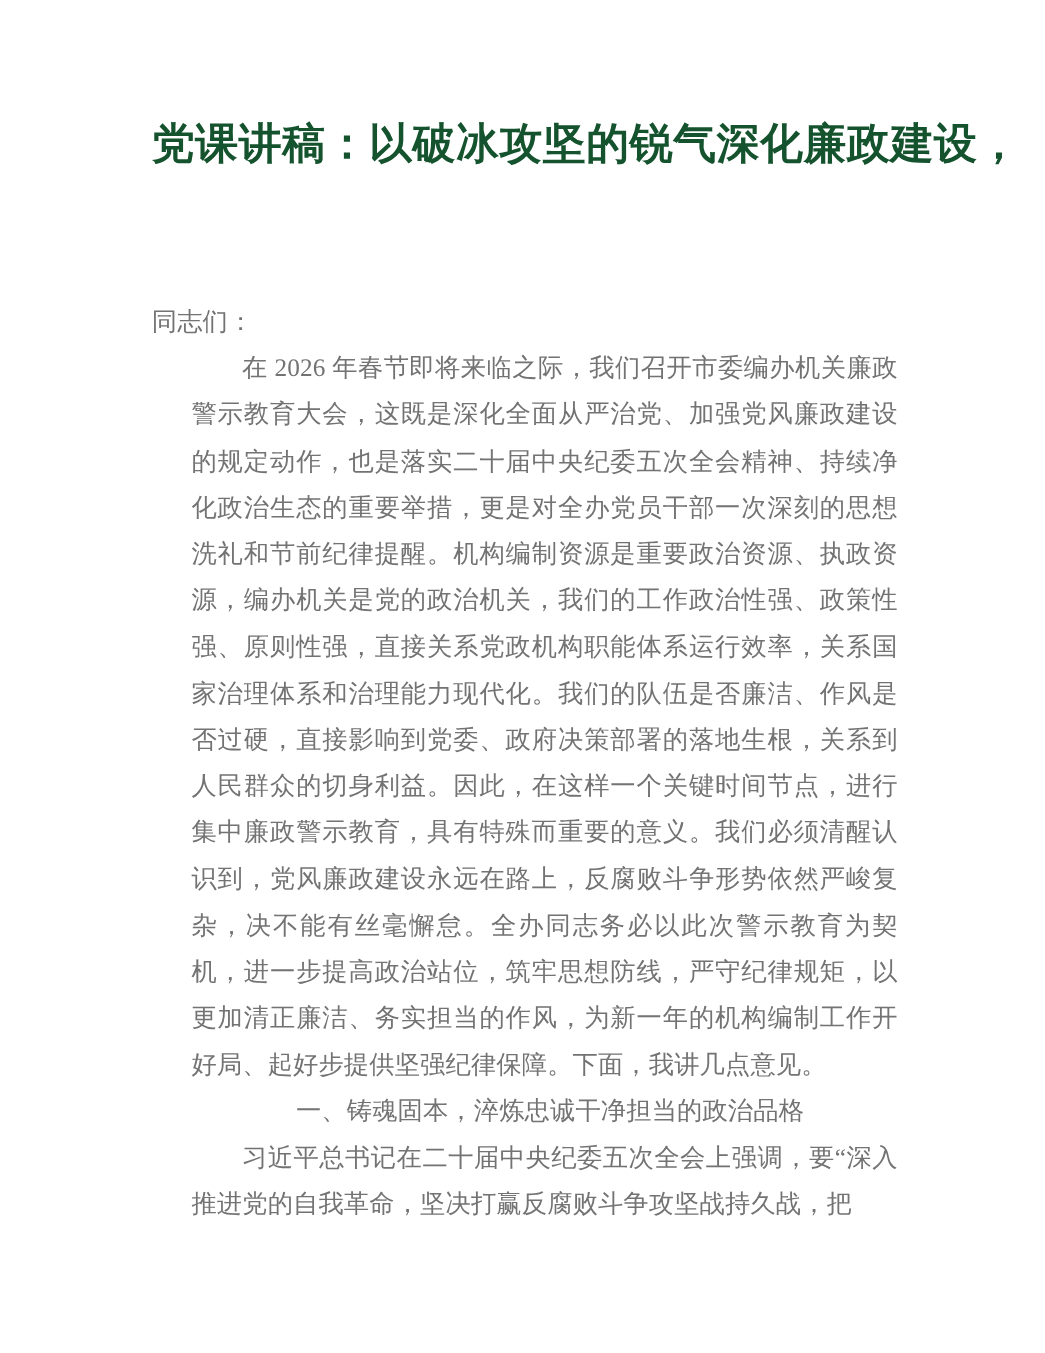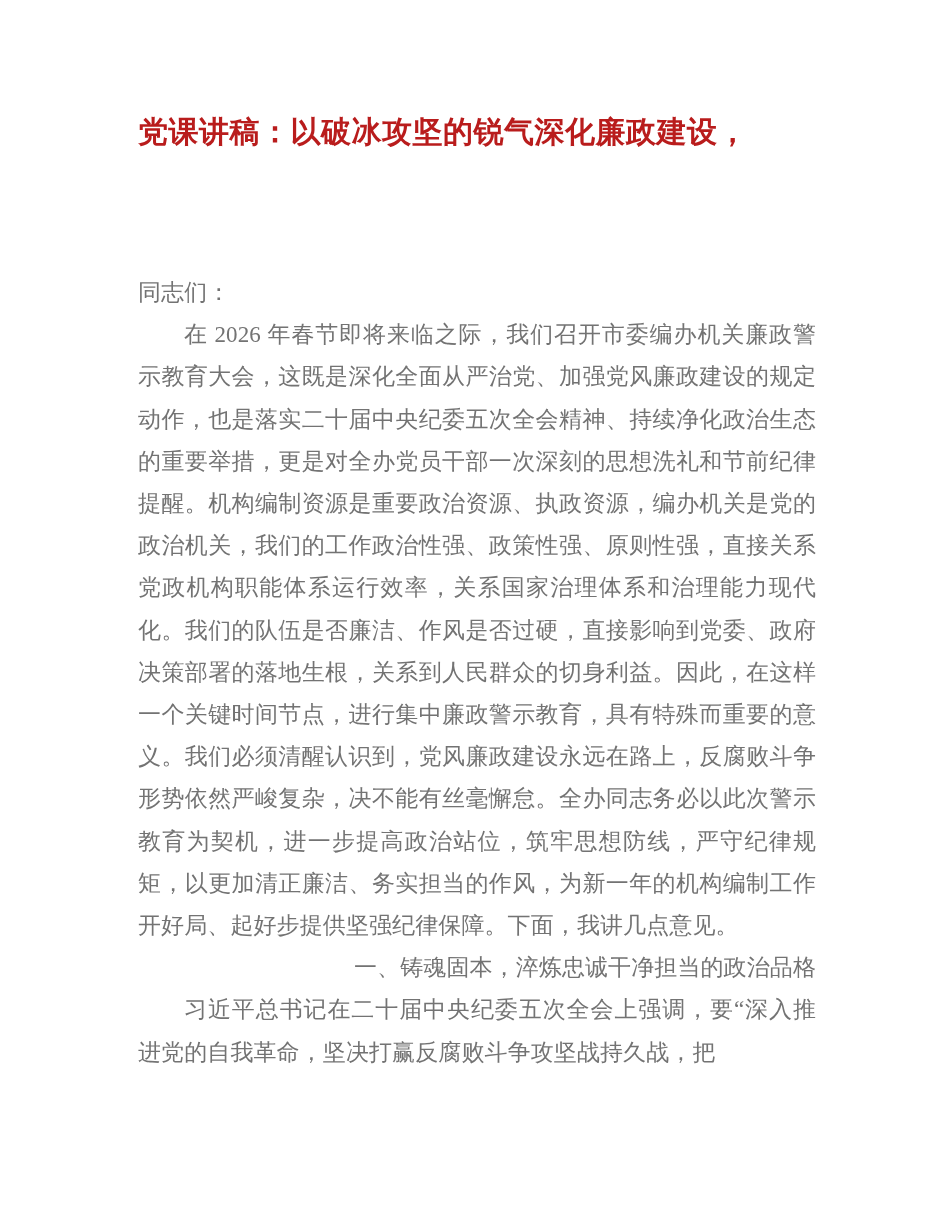--- a/index.html
+++ b/index.html
@@ -18,24 +18,24 @@
   }
 
   
   .doc-title {
     position: absolute;
     left: 138px;
     top: 104px;
     width: 677px;
     font-family: "Liberation Sans", "DejaVu Sans", sans-serif;
     font-weight: bold;
-    font-size: 30px;
+    font-size: 39px;
     line-height: 56px;
-    color: #b91c1c;
-    text-align: left;
+    color: #14532d;
+    text-align: center;
     letter-spacing: 0.5px;
   }
   .doc-title .tline {
     display: block;
     white-space: nowrap;
   }
 
   
   .body-block {
     position: absolute;
@@ -57,26 +57,27 @@
   }
 
   
   .para.salutation {
     text-align: left;
   }
 
   
   .para.indent {
     text-indent: 2em;
+    margin-left: 36px;
   }
 
   
   .para.section-heading {
     text-indent: 2em;
-    text-align: right;
+    text-align: center;
   }
 
   .para + .para {
     margin-top: 0;
   }
 </style>
 </head>
 <body>
 
 <div class="page">

